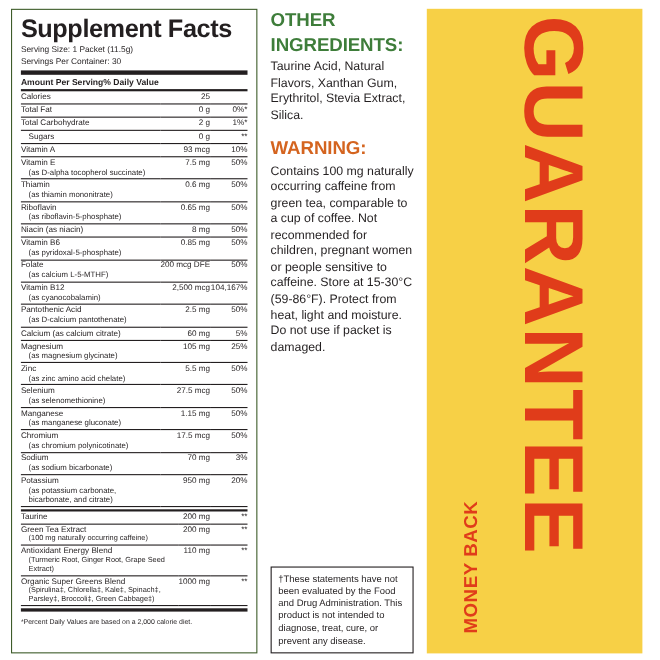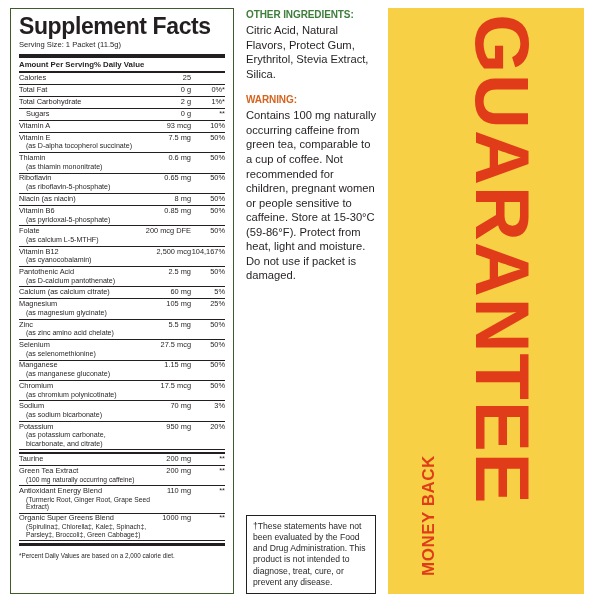--- a/index.html
+++ b/index.html
@@ -103,21 +103,21 @@
     width: 130px;
     margin-left: 12px;
     display: flex;
     flex-direction: column;
     font-size: 11.2px;
     line-height: 1.3;
   }
   .sec-head {
     color: #3e7d3a;
     font-weight: bold;
-    font-size: 10px;
+    font-size: 17px;
     letter-spacing: -0.1px;
     margin-bottom: 2px;
   }
   .sec-head.warn { color: #d4641f; }
   .sec-body {
     margin-bottom: 12px;
   }
   .statement-box {
     border: 1px solid #231f20;
     padding: 5px 6px;
@@ -166,20 +166,21 @@
   }
 </style>
 </head>
 <body>
 
 <div class="page">
 
   <div class="facts-panel">
     <div class="facts-title">Supplement Facts</div>
     <div class="serving-line">Serving Size: 1 Packet (11.5g)</div>
+    <div class="serving-line">Servings Per Container: 30</div>
     <div class="rule-thick"></div>
     <div class="hdr-row">
       <span>Amount Per Serving</span>
       <span>% Daily Value</span>
     </div>
     <div class="rule-med"></div>
 
     <table class="nutri">
       <tbody id="nutri-body">
           <tr class="sep">
@@ -319,21 +320,21 @@
 
     <div class="footnotes">
       <div>*Percent Daily Values are based on a 2,000 calorie diet.</div>
 
     </div>
   </div>
 
   <div class="mid-col">
     <div>
       <div class="sec-head">OTHER INGREDIENTS:</div>
-      <div class="sec-body">Citric Acid, Natural Flavors, Protect Gum, Erythritol, Stevia Extract, Silica.</div>
+      <div class="sec-body">Taurine Acid, Natural Flavors, Xanthan Gum, Erythritol, Stevia Extract, Silica.</div>
     </div>
 
 
     <div>
       <div class="sec-head warn">WARNING:</div>
       <div class="sec-body">Contains 100 mg naturally occurring caffeine from green tea, comparable to a cup of coffee. Not recommended for children, pregnant women or people sensitive to caffeine. Store at 15-30°C (59-86°F). Protect from heat, light and moisture. Do not use if packet is damaged.</div>
     </div>
 
     <div class="statement-box">†These statements have not been evaluated by the Food and Drug Administration. This product is not intended to diagnose, treat, cure, or prevent any disease.</div>
   </div>

